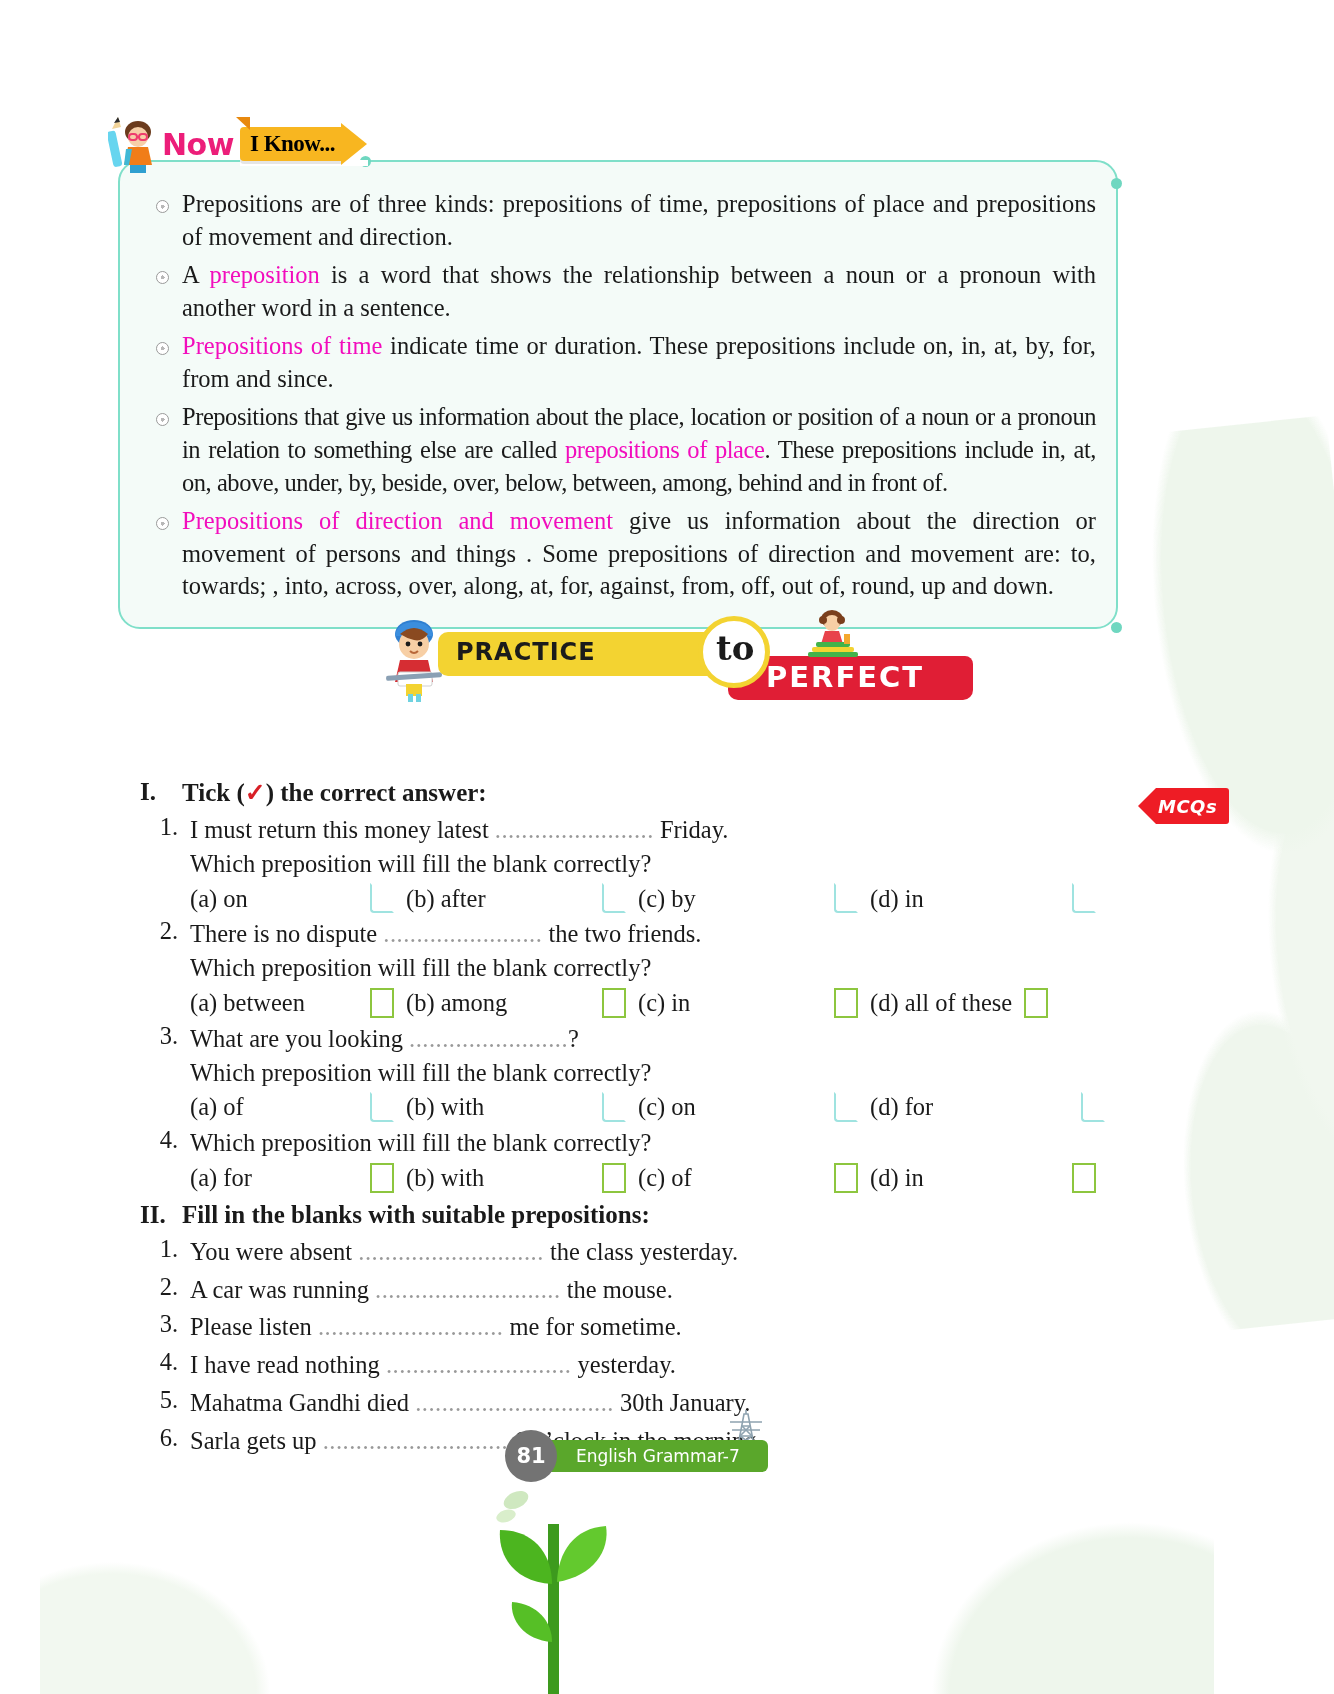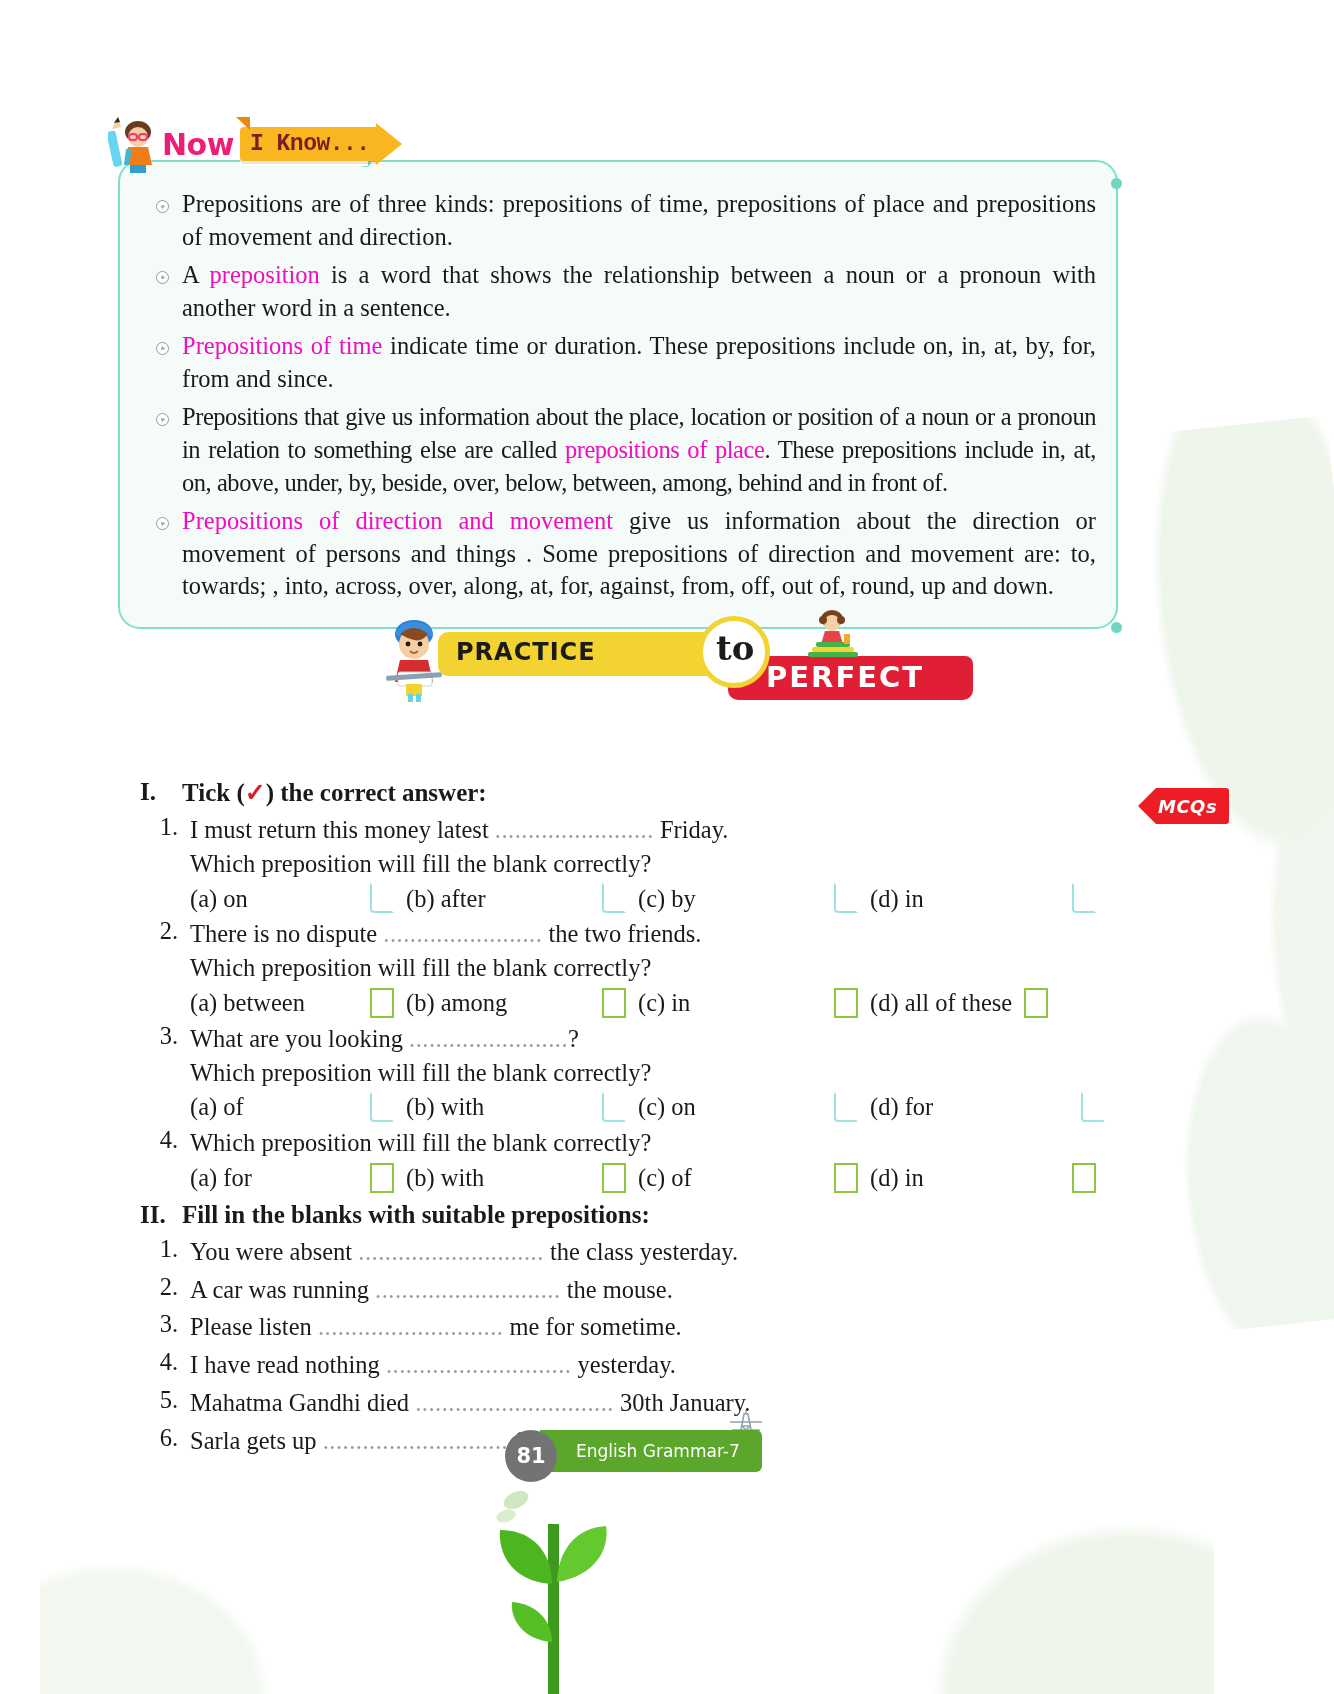--- a/index.html
+++ b/index.html
@@ -81,24 +81,24 @@
     border-radius: 4px 0 0 4px;
     box-shadow: 0 3px 0 rgba(0,0,0,.10);
   }
   .nik-arrow-head {
     width: 0; height: 0;
     border-top: 21px solid transparent;
     border-bottom: 21px solid transparent;
     border-left: 26px solid #f8b620;
   }
   .nik-arrow-text {
-    font-family: Liberation Mono, monospace;
+    font-family: Liberation Serif, serif;
     font-weight: 900;
     font-size: 23px;
-    color: #7f1d1d;
+    color: #000000;
     letter-spacing: -0.5px;
     white-space: nowrap;
   }
   .nik-notch {
     position: absolute;
     left: -4px; top: -6px;
     width: 0; height: 0;
     border-left: 14px solid transparent;
     border-top: 13px solid #e8890f;
   }
@@ -377,26 +377,26 @@
     font-weight: bold;
     font-size: 21px;
     display: flex;
     align-items: center;
     justify-content: center;
     z-index: 3;
   }
   .foot-bar {
     position: absolute;
     left: 540px; bottom: 222px;
-    height: 42px;
+    height: 32px;
     background: #5aa72b;
     border-radius: 0 6px 6px 0;
     display: flex;
     align-items: center;
-    padding: 0 22px 0 36px;
+    padding: 0 28px 0 36px;
     z-index: 2;
   }
   .foot-bar-text {
     color: #ffffff;
     font-family: "DejaVu Sans", sans-serif;
     font-size: 17px;
   }
   .foot-tower {
     position: absolute;
     left: 724px; bottom: 238px;

